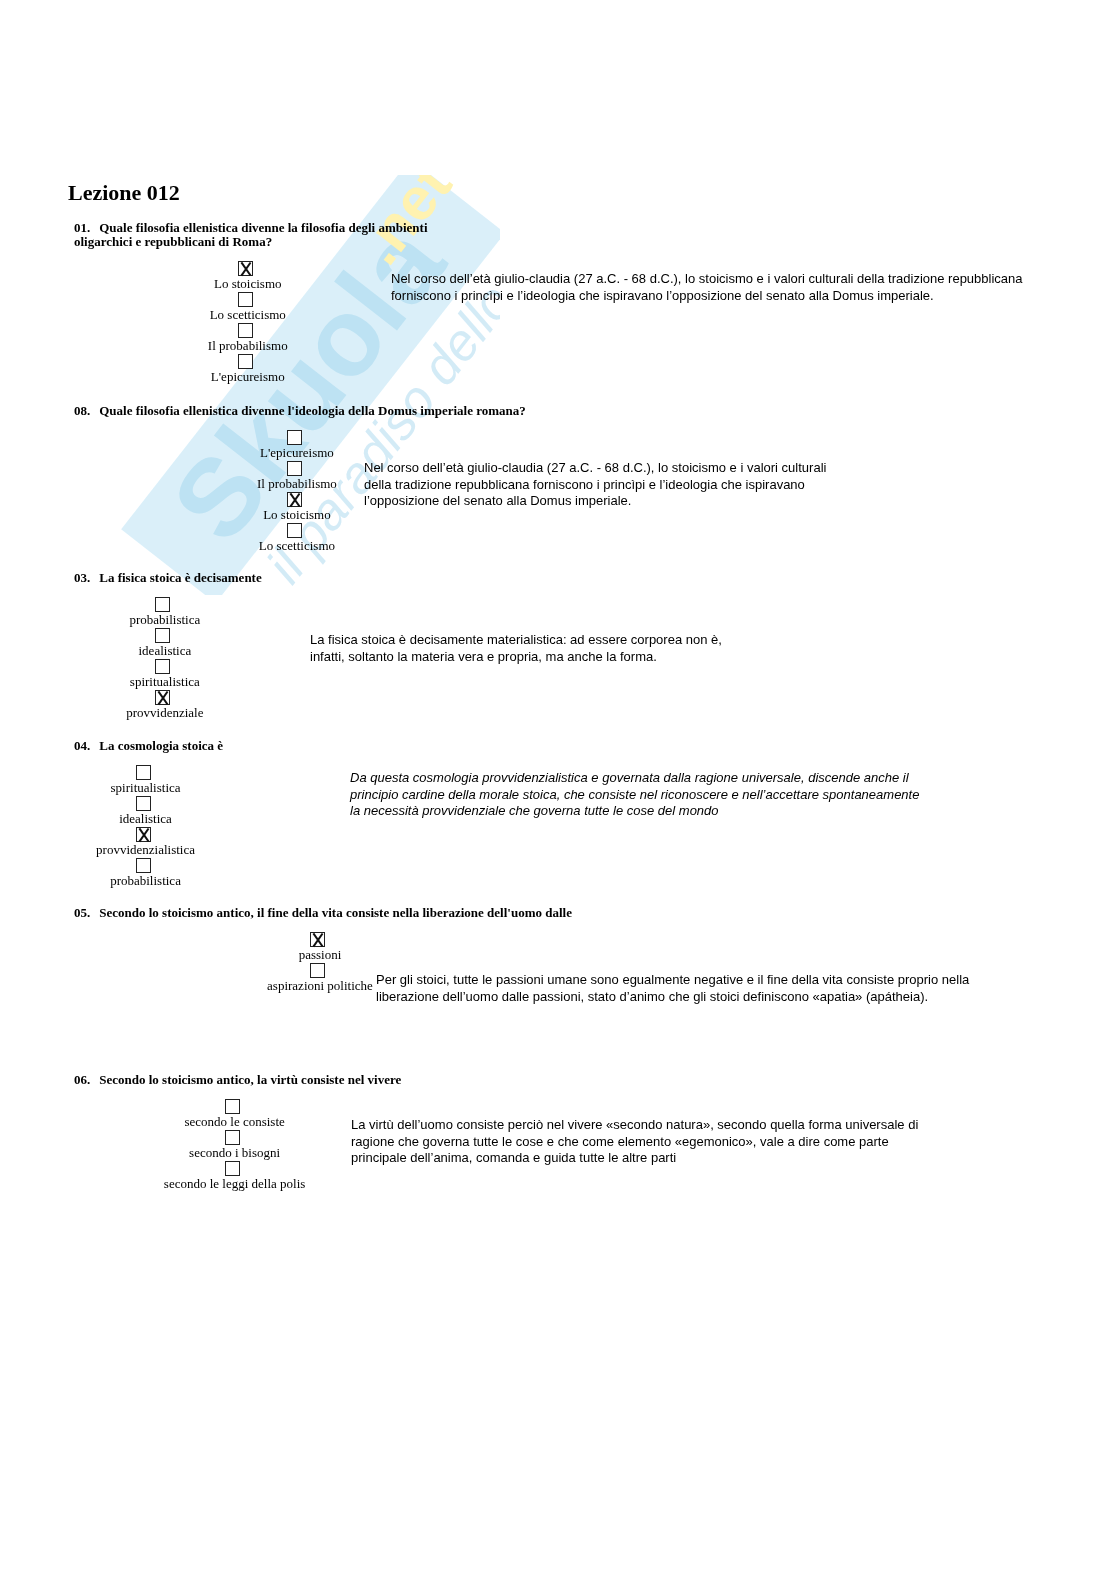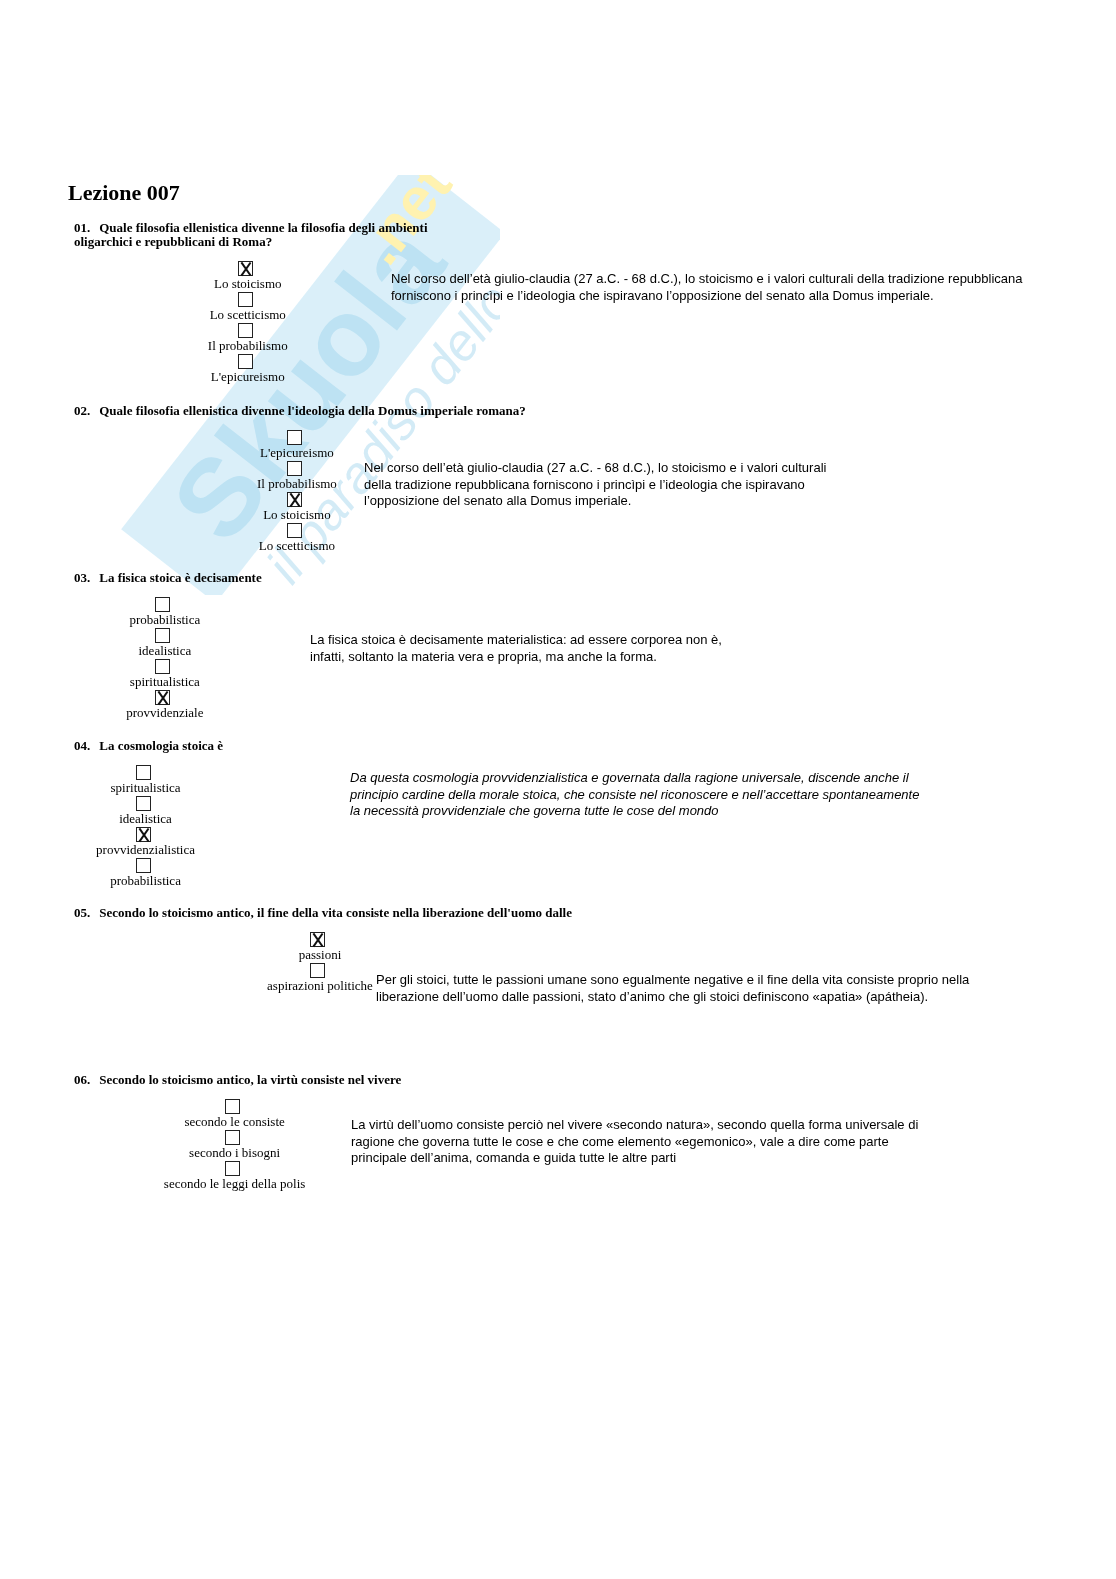--- a/index.html
+++ b/index.html
@@ -97,21 +97,21 @@
 
 <svg class="watermark" viewBox="0 0 380 420">
   <g transform="rotate(-52 190 210)" opacity="0.9">
     <rect x="-40" y="150" width="470" height="120" fill="#d6eef9"></rect>
     <text x="10" y="245" font-family="Liberation Sans, sans-serif" font-weight="bold" font-size="110" fill="#b6dff2">Skuola</text>
     <text x="330" y="200" font-family="Liberation Sans, sans-serif" font-weight="bold" font-size="60" fill="#fff1a8">.net</text>
     <text x="20" y="320" font-family="Liberation Sans, sans-serif" font-style="italic" font-size="52" fill="#cfe9f6">il paradiso dello studente</text>
   </g>
 </svg>
 
-<h1 class="page-title">Lezione 007</h1>
+<h1 class="page-title">Lezione 012</h1>
 
 <div class="question" style="top:221px;">
   <p class="q-text"><span class="q-num">01.</span><span>Quale filosofia ellenistica divenne la filosofia degli ambienti
 oligarchici e repubblicani di Roma?</span></p>
   <div class="opt">
       <span class="box checked"></span>
       <span class="opt-label">Lo stoicismo</span>
     </div>
   <div class="opt">
       <span class="box"></span>
@@ -122,21 +122,21 @@
       <span class="opt-label">Il probabilismo</span>
     </div>
   <div class="opt">
       <span class="box"></span>
       <span class="opt-label">L'epicureismo</span>
     </div>
 </div>
 <p class="explanation" style="left:383px; top:263px; width:640px;">Nel corso dell’età giulio-claudia (27 a.C. - 68 d.C.), lo stoicismo e i valori culturali della tradizione repubblicana forniscono i princìpi e l’ideologia che ispiravano l’opposizione del senato alla Domus imperiale.</p>
 
 <div class="question" style="top:404px;">
-  <p class="q-text"><span class="q-num">02.</span><span>Quale filosofia ellenistica divenne l'ideologia della Domus imperiale romana?</span></p>
+  <p class="q-text"><span class="q-num">08.</span><span>Quale filosofia ellenistica divenne l'ideologia della Domus imperiale romana?</span></p>
   <div class="opt">
       <span class="box"></span>
       <span class="opt-label">L'epicureismo</span>
     </div>
   <div class="opt">
       <span class="box"></span>
       <span class="opt-label">Il probabilismo</span>
     </div>
   <div class="opt">
       <span class="box checked"></span>

